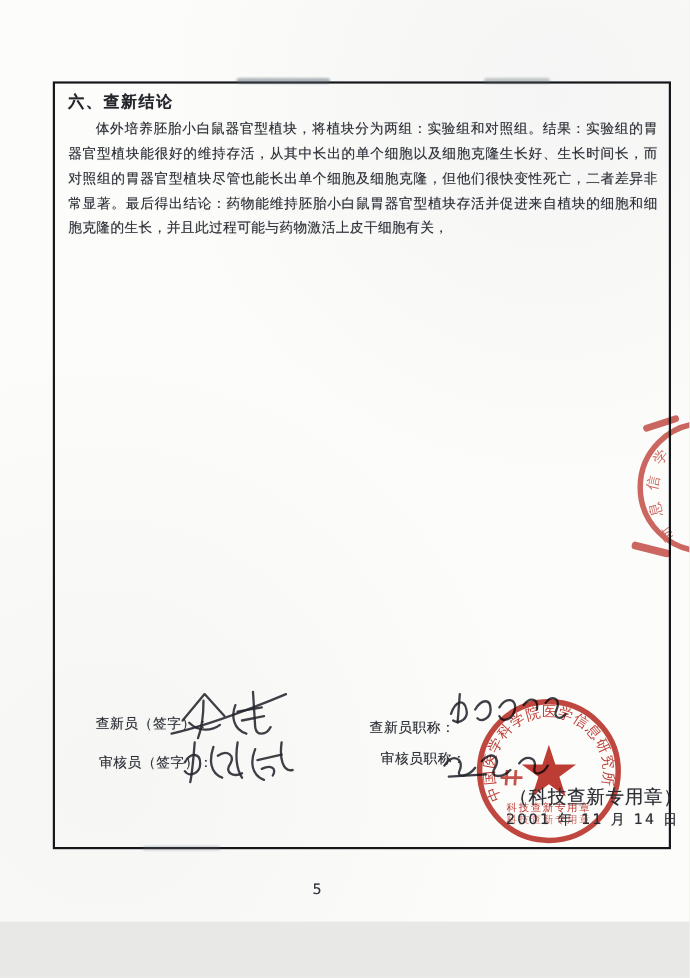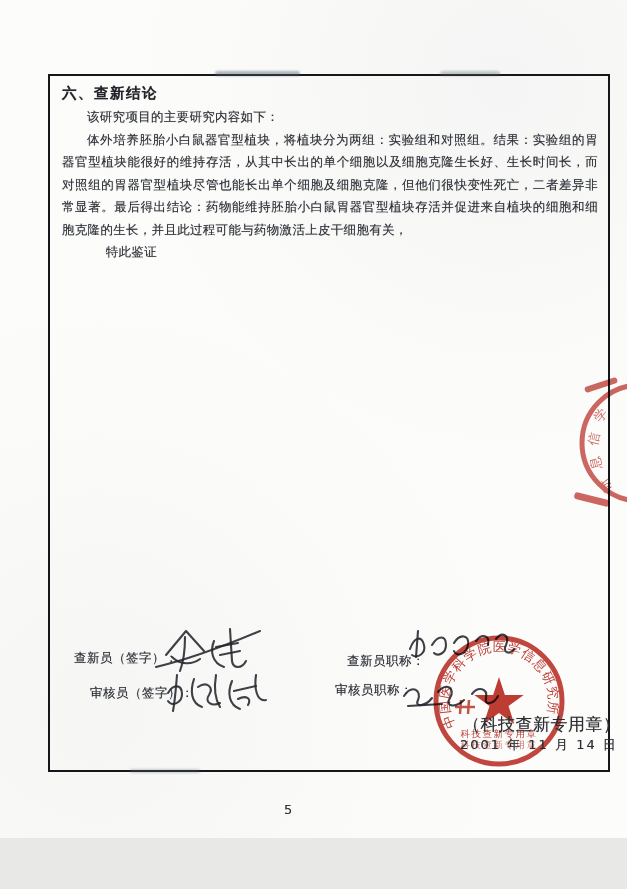--- a/index.html
+++ b/index.html
@@ -66,29 +66,27 @@
 </style>
 </head>
 <body>
 
 <div class="page">
 
   <div class="frame">
 
     <div class="doc-text">
       <h2 class="doc-title"><span>六、查新结论</span></h2>
-      <p class="indent-2">该研究项目的主要研究内容如下：</p>
       <p class="indent-2">体外培养胚胎小白鼠器官型植块，将植块分为两组：实验组和对照组。结果：实验组的胃器官型植块能很好的维持存活，从其中长出的单个细胞以及细胞克隆生长好、生长时间长，而对照组的胃器官型植块尽管也能长出单个细胞及细胞克隆，但他们很快变性死亡，二者差异非常显著。最后得出结论：药物能维持胚胎小白鼠胃器官型植块存活并促进来自植块的细胞和细胞克隆的生长，并且此过程可能与药物激活上皮干细胞有关，</p>
-      <p class="indent-35">特此鉴证</p>
     </div>
 
-    <span class="sig-label" style="left:24px; top:574px;">查新员（签字）：</span>
+    <span class="sig-label" style="left:37px; top:574px;">查新员（签字）：</span>
     <span class="sig-label" style="left:40px; top:609px;font-family:Liberation Mono, monospace;">审核员（签字）：</span>
-    <span class="sig-label" style="left:297px; top:577px;">查新员职称：</span>
-    <span class="sig-label" style="left:285px; top:606px;">审核员职称：</span>
+    <span class="sig-label" style="left:286px; top:577px;">查新员职称：</span>
+    <span class="sig-label" style="left:296px; top:606px;">审核员职称：</span>
 
     <svg class="ink" style="left:102px; top:545px;" width="115" height="55" viewBox="0 0 115 55">
       <path d="M14,34 L34,10 L52,30"></path>
       <path d="M20,36 C28,44 40,44 48,38"></path>
       <path d="M33,16 C33,28 31,42 28,50"></path>
       <path d="M4,46 C30,40 70,26 108,10"></path>
       <path d="M62,20 C58,30 60,42 72,46"></path>
       <path d="M64,26 L86,22"></path>
       <path d="M68,34 L88,30"></path>
       <path d="M78,8 L80,40 C81,48 90,48 94,40"></path>

